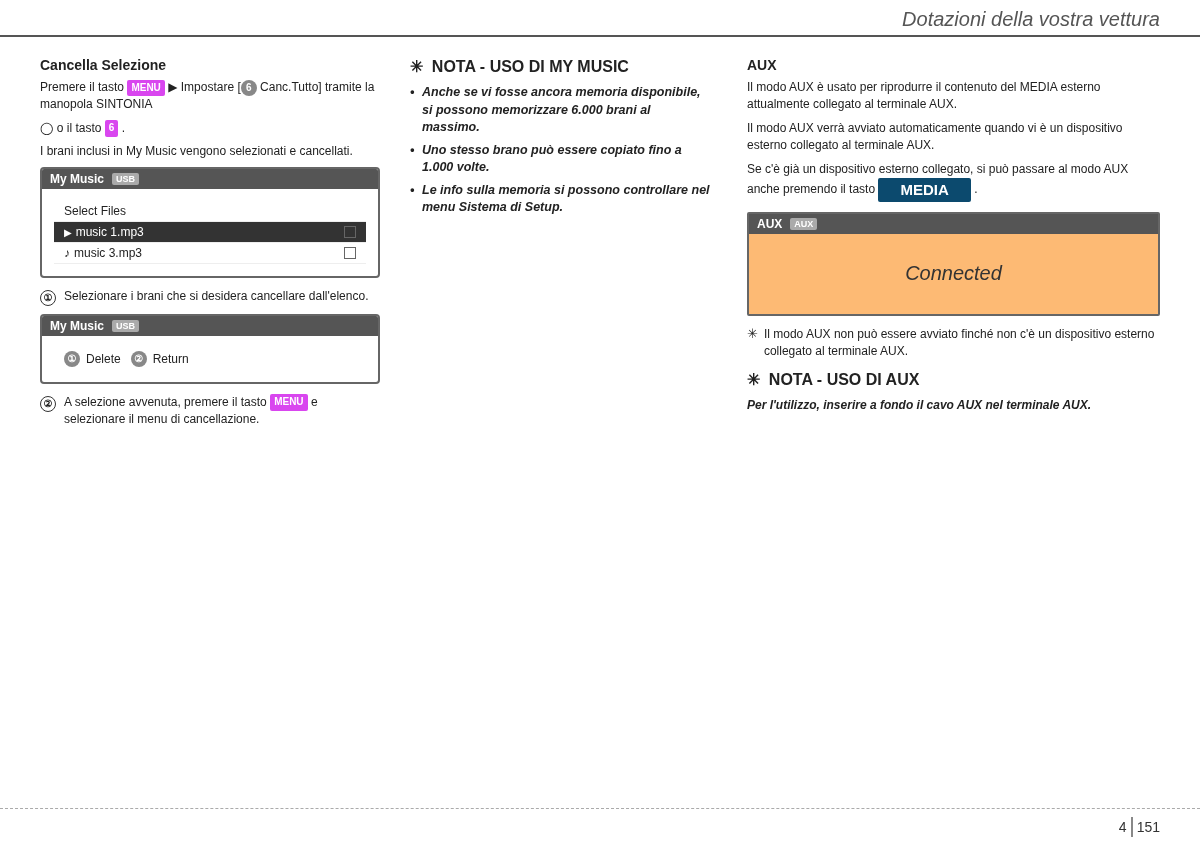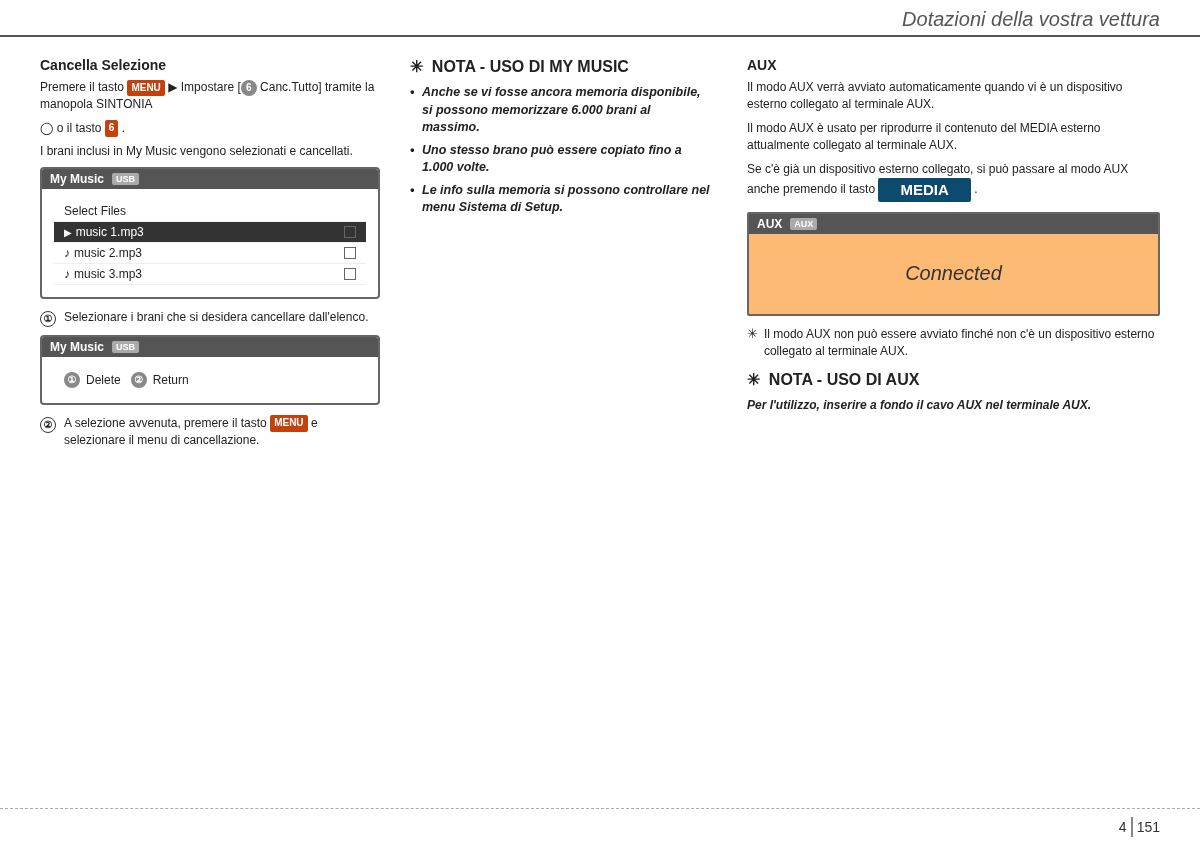--- a/index.html
+++ b/index.html
@@ -70,21 +70,21 @@
 
     
     p {
       margin-bottom: 6px;
       line-height: 1.45;
     }
 
     
     .badge {
       display: inline-block;
-      background: #c2410c;
+      background: #d946ef;
       color: #fff;
       font-size: 10px;
       font-weight: bold;
       padding: 1px 4px;
       border-radius: 2px;
       vertical-align: middle;
     }
     .badge-circle {
       display: inline-flex;
       align-items: center;
@@ -345,24 +345,20 @@
       </div>
       <div class="ui-screen-body">
         <div class="ui-row">
           <span>Select Files</span>
         </div>
         <div class="ui-row selected">
           <span><span class="arrow-right">▶</span><span>music 1.mp3</span></span>
           <span class="checkbox"></span>
         </div>
         <div class="ui-row">
-          <span><span class="music-note">♪</span><span>music 2.mp3</span></span>
-          <span class="checkbox"></span>
-        </div>
-        <div class="ui-row">
           <span><span class="music-note">♪</span><span>music 3.mp3</span></span>
           <span class="checkbox"></span>
         </div>
       </div>
     </div>
 
     <div class="step-para">
       <span class="circle-num">①</span>
       <span class="small-text" style="margin-left:4px;">Selezionare i brani che si desidera cancellare dall'elenco.</span>
     </div>
@@ -403,22 +399,22 @@
     </div>
     <ul class="bullet-list">
       <li>Anche se vi fosse ancora memoria disponibile, si possono memorizzare 6.000 brani al massimo.</li>
       <li>Uno stesso brano può essere copiato fino a 1.000 volte.</li>
       <li>Le info sulla memoria si possono controllare nel menu Sistema di Setup.</li>
     </ul>
   </div>
 
   <div class="col-right">
     <div class="section-heading">AUX</div>
+    <p class="small-text">Il modo AUX è usato per riprodurre il contenuto del MEDIA esterno attualmente collegato al terminale AUX.</p>
     <p class="small-text" style="margin-top:6px;">Il modo AUX verrà avviato automaticamente quando vi è un dispositivo esterno collegato al terminale AUX.</p>
-    <p class="small-text">Il modo AUX è usato per riprodurre il contenuto del MEDIA esterno attualmente collegato al terminale AUX.</p>
     <p class="small-text" style="margin-top:6px;">
       <span>Se c'è già un dispositivo esterno collegato, si può passare al modo AUX anche premendo il tasto</span>
       <span class="badge-media">MEDIA</span>
       <span>.</span>
     </p>
 
     <div class="aux-screen">
       <div class="aux-screen-header">
         <span>AUX</span>
         <span class="aux-badge">AUX</span>

